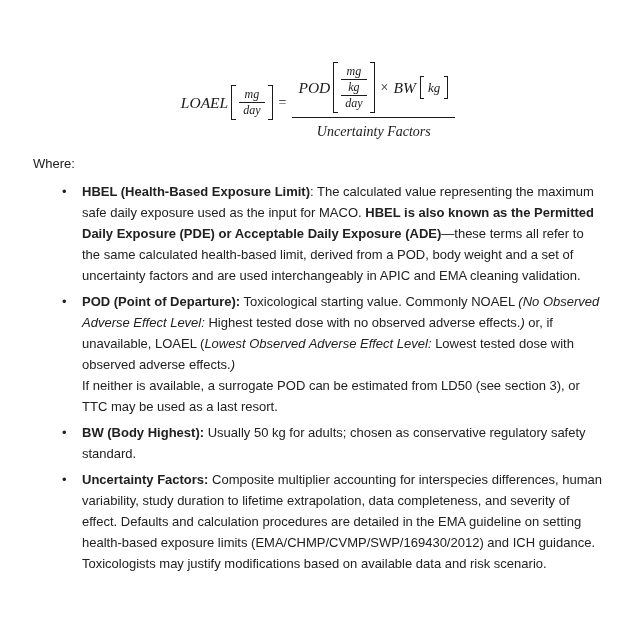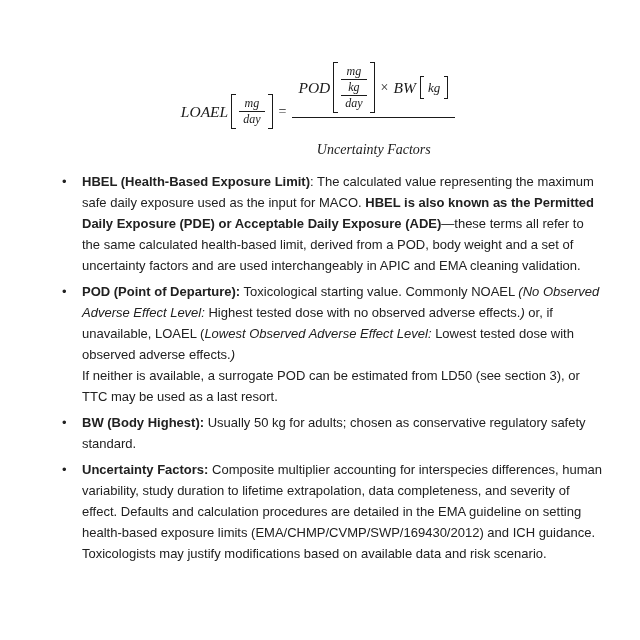--- a/index.html
+++ b/index.html
@@ -34,21 +34,21 @@
     display: flex; flex-direction: column; justify-content: center;
     text-align: center; font-style: italic;
     font-size: 12px; line-height: 15px; padding: 2px 1px;
   }
   .frac .cell { padding: 0 4px; }
   .frac .bar  { border-bottom: 1px solid #1a1a1a; text-align: center; }
   .bigfrac { display: flex; flex-direction: column; align-items: center; margin-left: 2px; }
   .bignum  { display: flex; align-items: center; padding: 0 5px 4px 5px; }
   .bigden  {
     align-self: stretch; border-top: 1.2px solid #1a1a1a;
-    text-align: center; font-style: italic; font-size: 14px; padding-top: 21px;
+    text-align: center; font-style: italic; font-size: 14px; padding-top: 3px;
   }
   .brgroup.small { align-items: stretch; margin-left: 3px; }
   .brgroup.small .sqb { width: 3px; }
   .kgcell { display: flex; align-items: center; font-style: italic; font-size: 13px; padding: 1px 2px; }
 
   
   .where { margin: 0 0 7px 0; }
   ul.defs { list-style: none; margin: 0; padding: 0; }
   li.def { display: flex; margin: 0 0 5px 0; }
   .bullet { flex: none; width: 20px; margin-left: 29px; }
@@ -91,20 +91,21 @@
             <span class="sqb l"></span>
             <span class="kgcell">kg</span>
             <span class="sqb r"></span>
           </span>
         </span>
         <span class="bigden">Uncertainty Factors</span>
       </span>
     </div>
   </div>
 
+  <div class="where">Where:</div>
 
   <ul class="defs">
     <li class="def">
       <span class="bullet">•</span>
       <span class="deftext"><span class="b">HBEL (Health-Based Exposure Limit)</span><span>: The calculated value representing the maximum safe daily exposure used as the input for MACO. </span><span class="b">HBEL is also known as the Permitted Daily Exposure (PDE) or Acceptable Daily Exposure (ADE)</span><span>—these terms all refer to the same calculated health-based limit, derived from a POD, body weight and a set of uncertainty factors and are used interchangeably in APIC and EMA cleaning validation.</span></span>
     </li>
     <li class="def">
       <span class="bullet">•</span>
       <span class="deftext"><span class="b">POD (Point of Departure):</span><span> Toxicological starting value. Commonly NOAEL </span><span class="i">(No Observed Adverse Effect Level:</span><span> Highest tested dose with no observed adverse effects.</span><span class="i">)</span><span> or, if unavailable, LOAEL (</span><span class="i">Lowest Observed Adverse Effect Level:</span><span> Lowest tested dose with observed adverse effects.</span><span class="i">)</span><span>
 If neither is available, a surrogate POD can be estimated from LD50 (see section 3), or TTC may be used as a last resort.</span></span>

